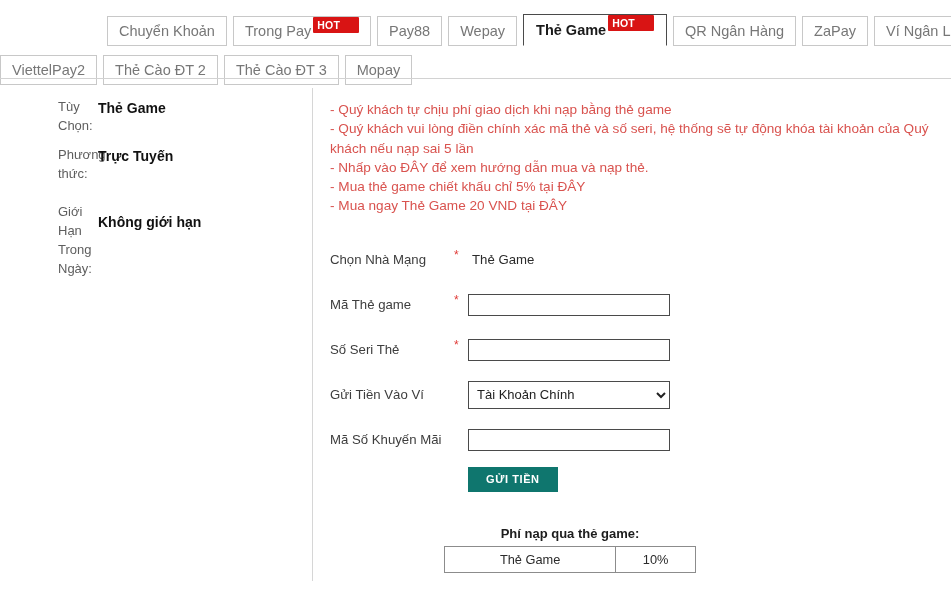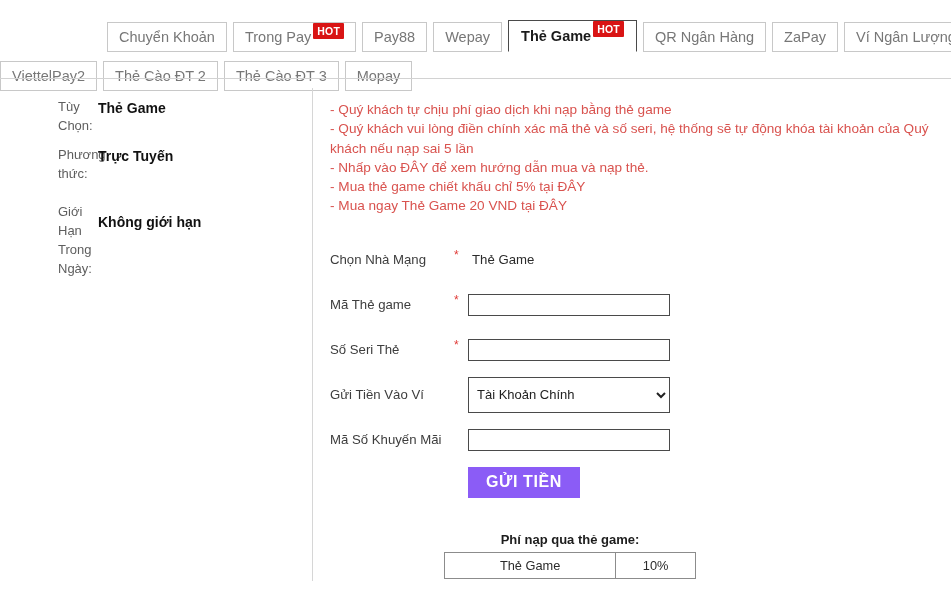--- a/index.html
+++ b/index.html
@@ -14,21 +14,21 @@
   #page {
     position: relative;
     width: 951px;
     height: 589px;
     background: #fff;
   }
 
   
   .tabs-wrap {
     position: absolute;
-    left: 0; top: 18px;
+    left: 0; top: 12px;
     width: 951px;
   }
   .tab-row {
     display: flex;
     align-items: flex-end;
     height: 34px;
     position: relative;
   }
   .tab-row.row1 { padding-left: 107px; }
   .tab-row.row2 { padding-left: 0px; margin-top: 5px; }
@@ -57,21 +57,21 @@
     z-index: 5;
     padding: 0 12px;
   }
   .hot-badge {
     display: inline-block;
     background: #d91414;
     color: #ffffff;
     font-size: 10.5px;
     font-weight: bold;
     line-height: 1;
-    padding: 3px 4px 3px 4px;
+    padding: 3px 19px 3px 4px;
     letter-spacing: 0.2px;
     margin-left: 2px;
     position: relative;
     top: -6px;
     border-radius: 1px;
   }
   .tab.active .hot-badge { top: -7px; }
 
   
   .tabs-underline {
@@ -188,39 +188,39 @@
     border: 1px solid #4a4a4a;
     background: #fff;
     font-family: "Liberation Sans", sans-serif;
     font-size: 13px;
     color: #222;
     padding: 1px 4px;
     outline: none;
   }
   .f-select {
     width: 202px;
-    height: 36px;
+    height: 28px;
     border: 1px solid #4a4a4a;
     background: #fff;
     font-family: "Liberation Sans", sans-serif;
     font-size: 13px;
     color: #222;
     padding: 1px 4px;
   }
   .submit-row {
     display: flex;
     margin-top: 8px;
     padding-left: 138px;
   }
   .btn-submit {
-    background: #8b5cf6;
+    background: #0f766e;
     border: none;
     color: #ffffff;
     font-family: "Liberation Sans", sans-serif;
-    font-size: 16px;
+    font-size: 11px;
     font-weight: bold;
     letter-spacing: 0.6px;
     padding: 6px 18px 7px 18px;
     cursor: pointer;
   }
 
   
   .fee-block {
     margin-top: 34px;
     width: 356px;

